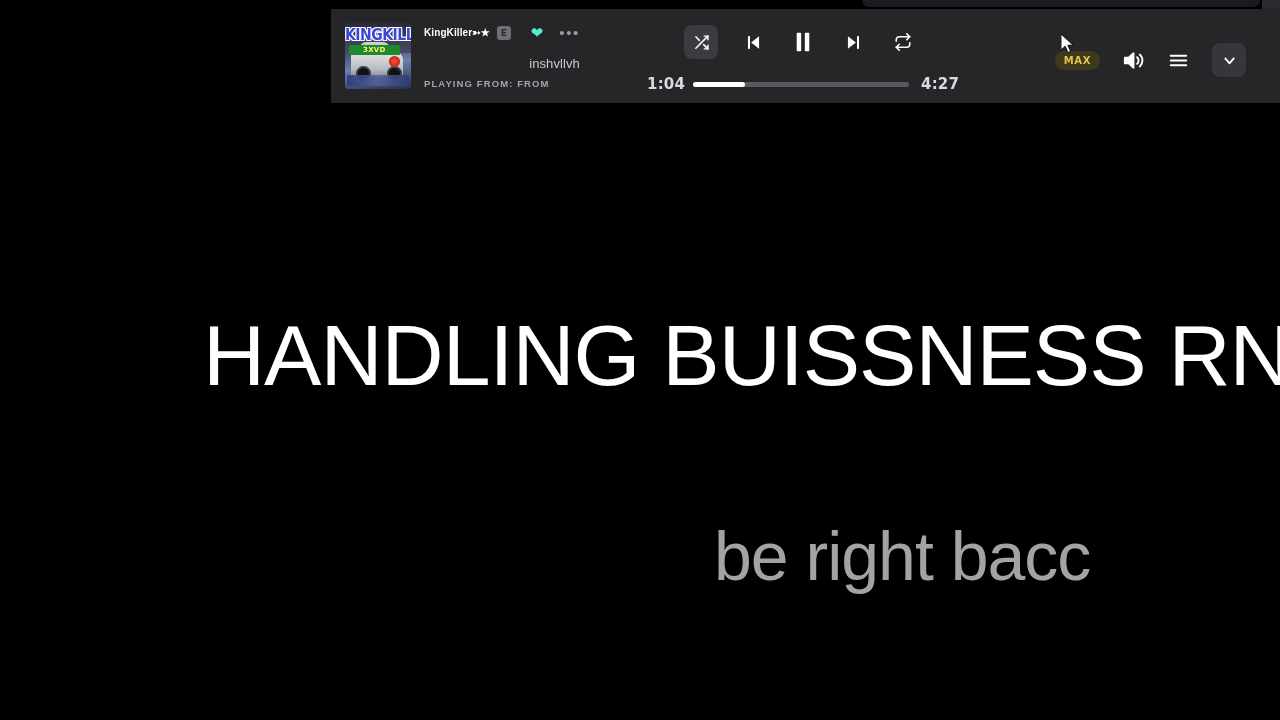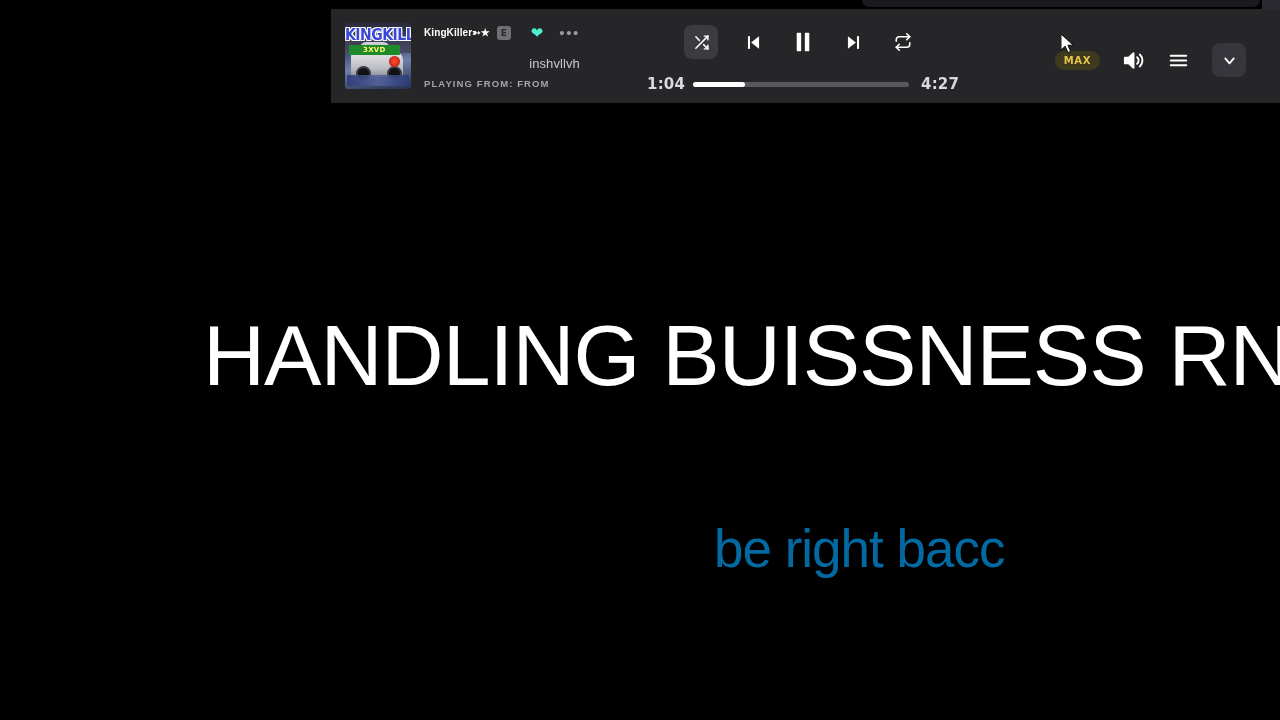--- a/index.html
+++ b/index.html
@@ -325,22 +325,22 @@
     font-size: 86px;
     line-height: 1;
     white-space: nowrap;
     font-weight: 400;
     letter-spacing: -1px;
   }
   .caption-sub {
     position: absolute;
     left: 714px;
     top: 522px;
-    color: #0369a1;
-    font-size: 53px;
+    color: #a3a3a3;
+    font-size: 68px;
     line-height: 1;
     white-space: nowrap;
     font-weight: 400;
     letter-spacing: -1px;
     text-align: right;
   }
 </style>
 </head>
 <body>
 

